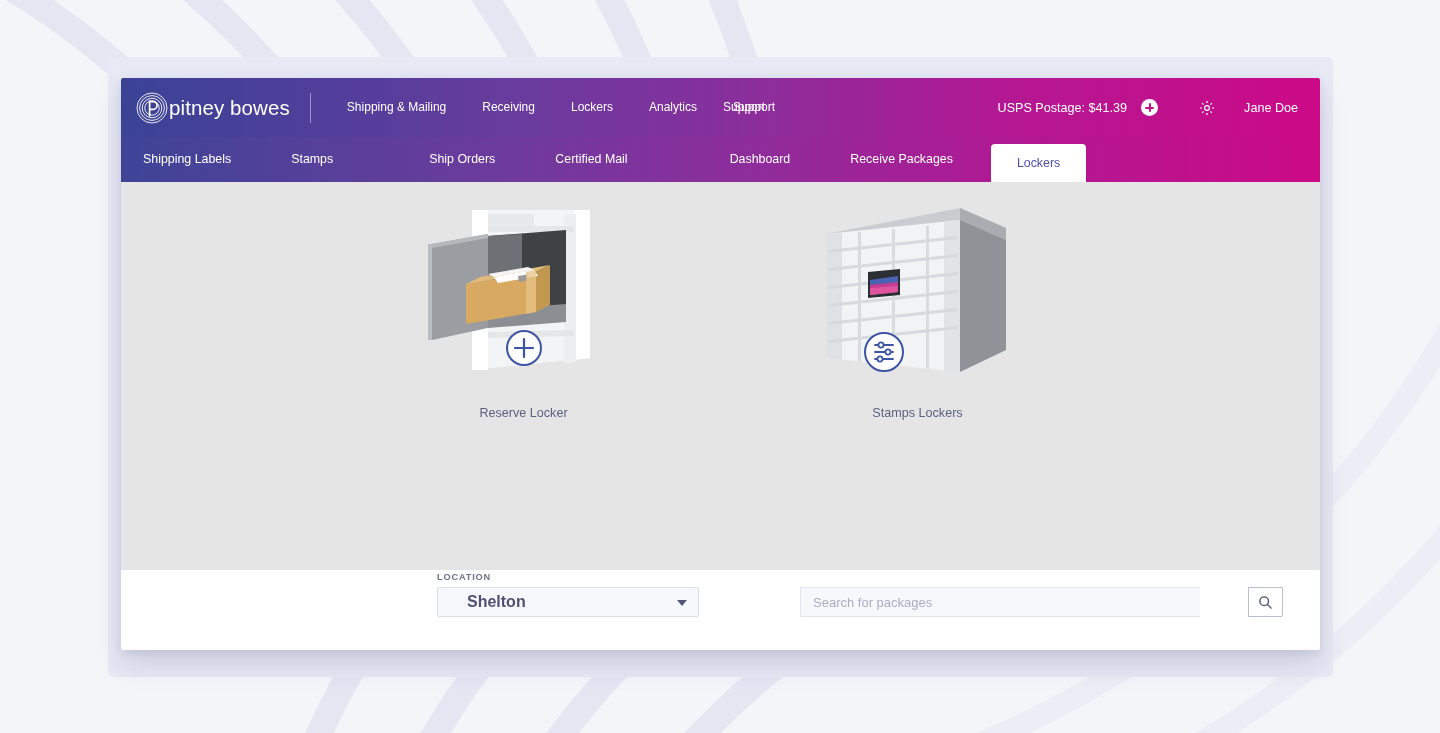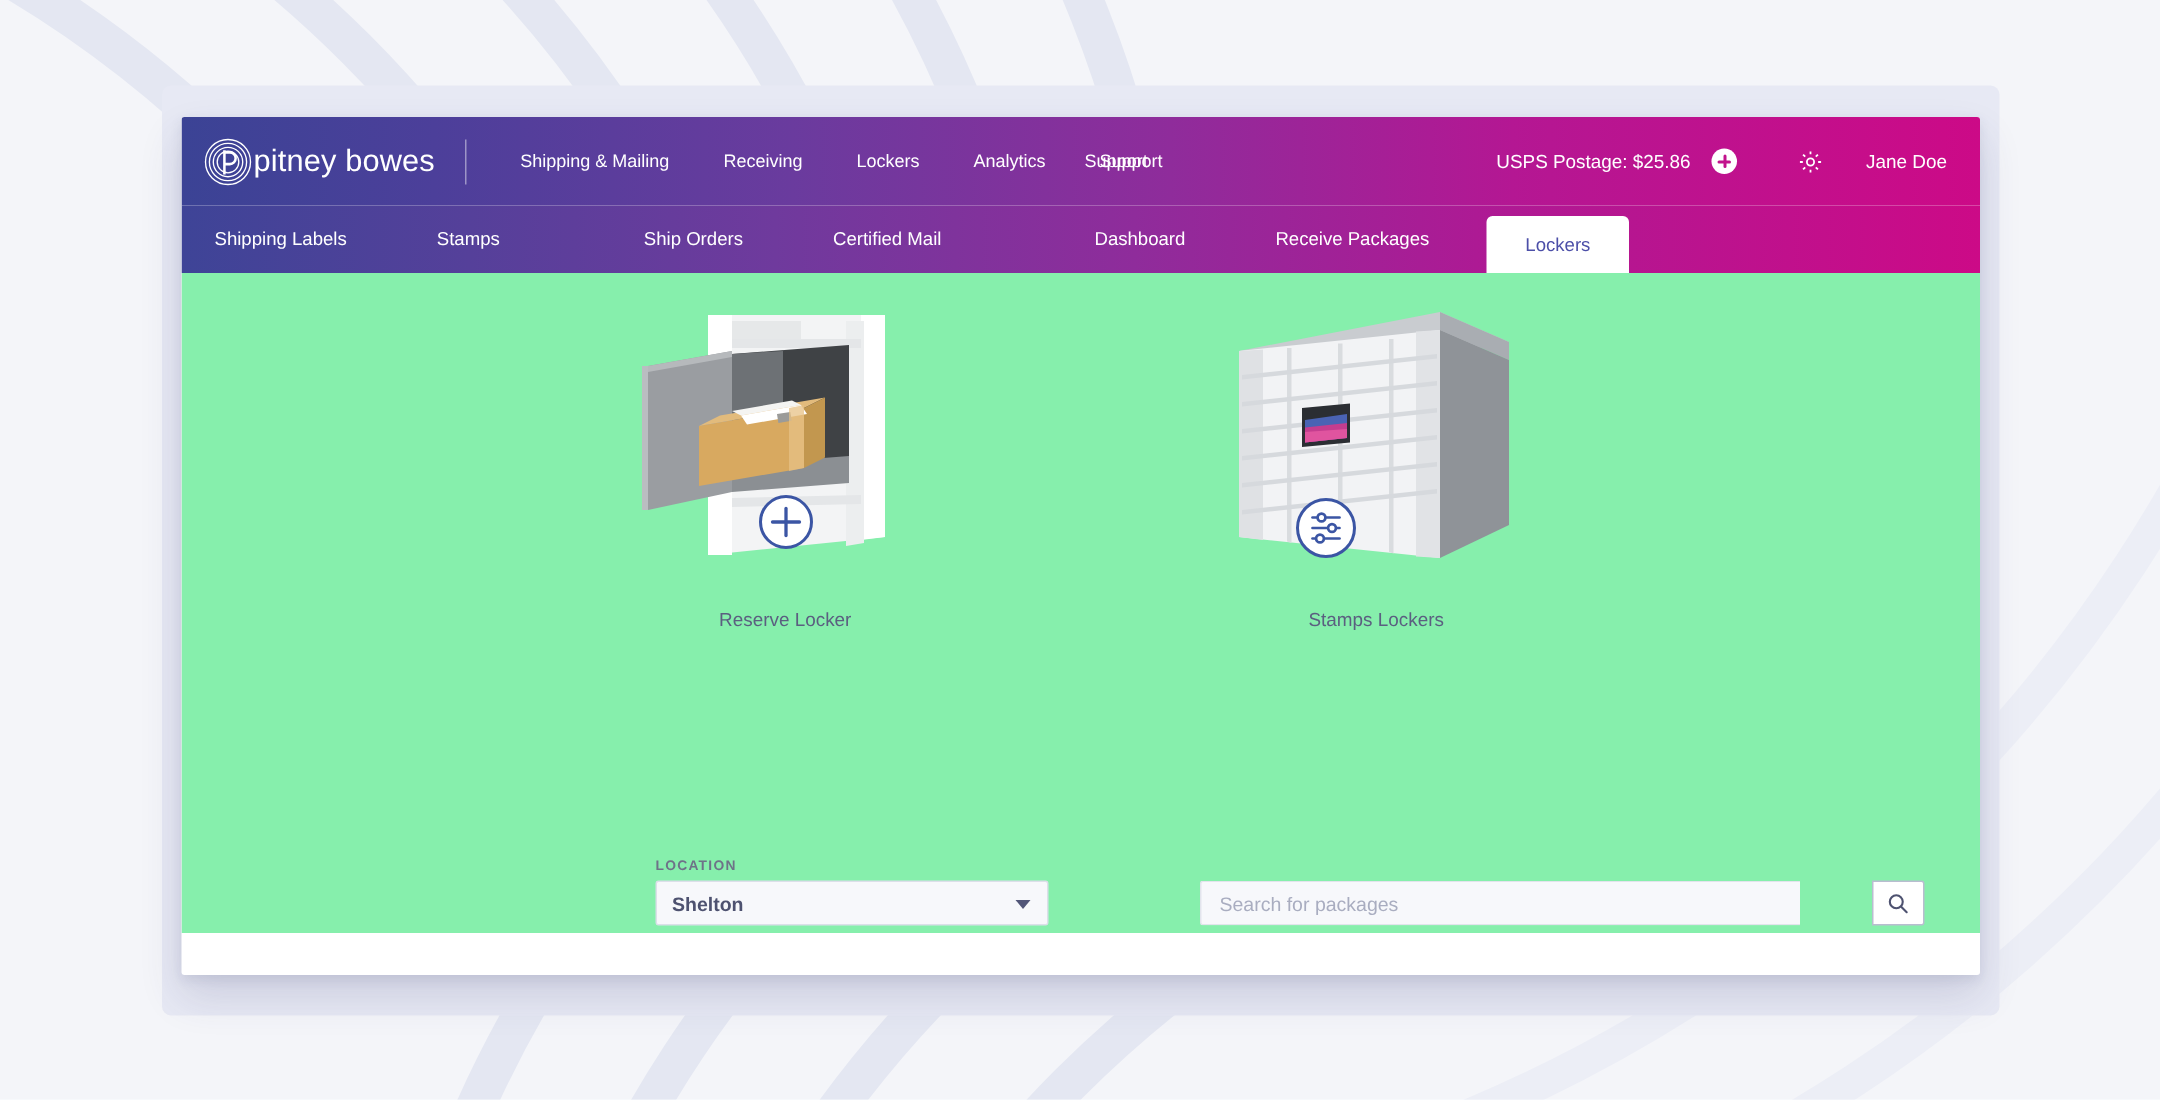--- a/index.html
+++ b/index.html
@@ -76,21 +76,21 @@
     height:45px; line-height:45px; padding:0 22px; position:relative;
   }
   .tabbar .tab.active{
     background:#fff; color:#4c4fa8; height:38px; line-height:38px;
     border-radius:4px 4px 0 0; font-weight:400; padding:0 26px;
   }
   .tab-sp-1{ width:20px; }
   .tab-sp-2{ width:26px; }
 
   
-  .content{ position:relative; height:440px; background:#86efac; }
+  .content{ position:relative; height:388px; background:#e5e5e5; }
 
   .tiles{ display:flex; justify-content:center; gap:138px; padding-top:18px; }
   .tile{ width:256px; display:flex; flex-direction:column; align-items:center; cursor:pointer; }
   .tile-art{ width:220px; height:192px; position:relative; }
   .tile-art svg{ display:block; }
   .tile-label{
     margin-top:14px; color:#5b5f80; font-size:12.6px; text-align:center;
   }
 
   
@@ -98,21 +98,21 @@
   .field-group{ display:flex; flex-direction:column;font-weight:bold; }
   .field-label{
     font-size:9.2px; letter-spacing:.85px; color:#6e7288; margin-bottom:5px;
     text-transform:uppercase;
   }
   .select-box{
     width:262px; height:30px; background:#f7f8fb; border:1px solid #dcdfe9;
     border-radius:2px; display:flex; align-items:center; padding:0 10px;
     position:relative; cursor:pointer;
   }
-  .select-value{ font-size:13px; color:#4e5270; }
+  .select-value{ font-size:16px; color:#4e5270;margin-left:19px; }
   .caret{
     position:absolute; right:11px; top:50%; margin-top:-2px;
     width:0; height:0; border-left:5.5px solid transparent;
     border-right:5.5px solid transparent; border-top:6px solid #525678;
   }
   .search-wrap{ display:flex; margin-left:101px;gap:48px; }
   .search-input{
     width:400px; height:30px; background:#f7f8fb; border:1px solid #e2e4ec;
     border-right:none; border-radius:2px 0 0 2px; padding:0 12px;
     font-size:13px; color:#4e5270; font-family:"Liberation Sans",sans-serif;
@@ -173,21 +173,21 @@
     <nav class="topnav">
       <a href="#">Shipping &amp; Mailing</a>
       <a href="#">Receiving</a>
       <a href="#">Lockers</a>
       <a href="#">Analytics</a>
       <a href="#" class="overlap">Support</a>
       <a href="#" class="overlap-2">Support</a>
     </nav>
 
     <div class="topbar-right">
-      <span class="postage">USPS Postage: $25.86</span>
+      <span class="postage">USPS Postage: $41.39</span>
       <div class="plus-btn"></div>
       <svg class="gear-btn" viewBox="0 0 24 24" xmlns="http://www.w3.org/2000/svg">
         <g fill="none" stroke="#ffffff" stroke-width="1.6">
           <circle cx="12" cy="12" r="3.2"></circle>
           <path d="M12 2.6v2.6M12 18.8v2.6M21.4 12h-2.6M5.2 12H2.6M18.6 5.4l-1.9 1.9M7.3 16.7l-1.9 1.9M18.6 18.6l-1.9-1.9M7.3 7.3L5.4 5.4"></path>
         </g>
       </svg>
       <span class="user-name">Jane Doe</span>
     </div>
   </div>

